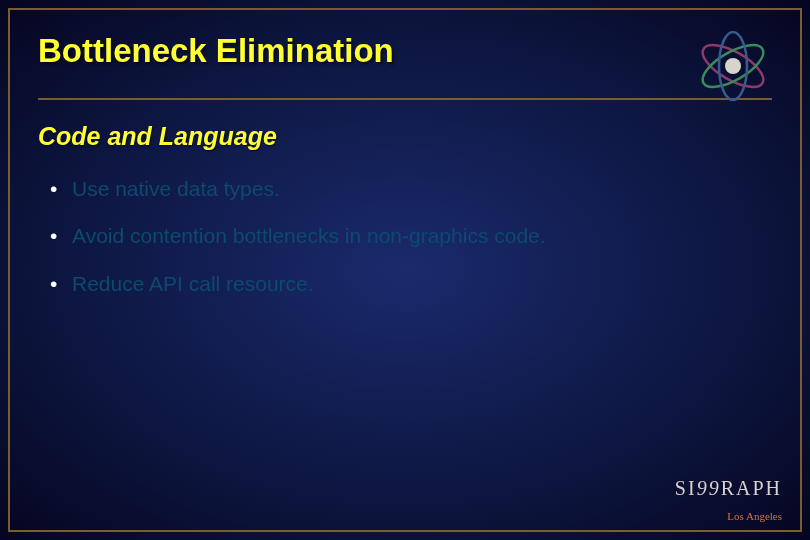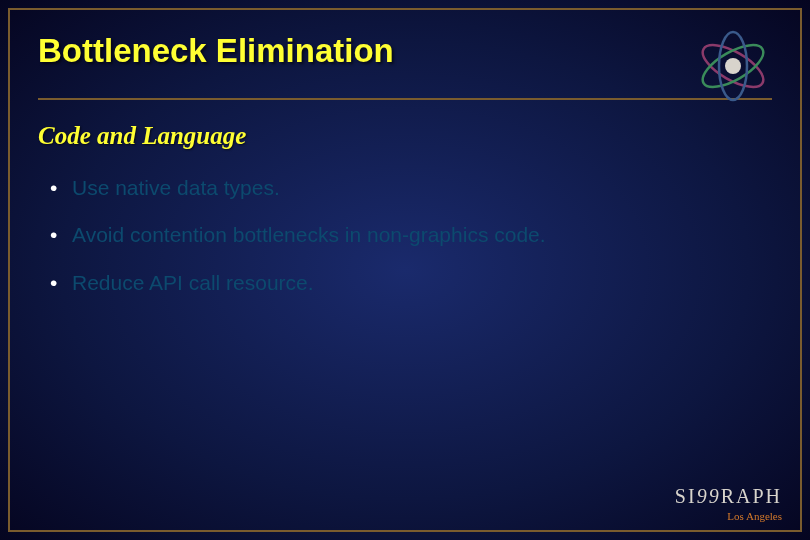--- a/index.html
+++ b/index.html
@@ -39,21 +39,20 @@
     width: 90px;
     height: 75px;
   }
   .subtitle {
     color: #ffff33;
     font-style: italic;
     font-weight: bold;
     font-size: 25px;
     padding: 14px 38px 10px 38px;
     text-shadow: 1px 1px 2px rgba(0,0,0,0.6);
-    font-family: Liberation Serif, serif;
   }
   .bullets {
     padding: 4px 38px 0 50px;
   }
   .bullets li {
     list-style: none;
     color: #0c4a6e;
     font-size: 21px;
     padding: 10px 0 10px 22px;
     position: relative;
@@ -78,21 +77,21 @@
     letter-spacing: 2px;
     font-weight: 300;
   }
   .footer-brand .nn {
     font-style: italic;
     color: #d8d4cc;
   }
   .footer-loc {
     color: #d67a2a;
     font-size: 11px;
-    margin-top: 2px;
+    margin-top: 10px;
     font-family: Georgia, serif;
   }
 </style>
 </head>
 <body>
 
 <div class="frame"></div>
 
 <div class="header">
   <span class="title">Bottleneck Elimination</span>

